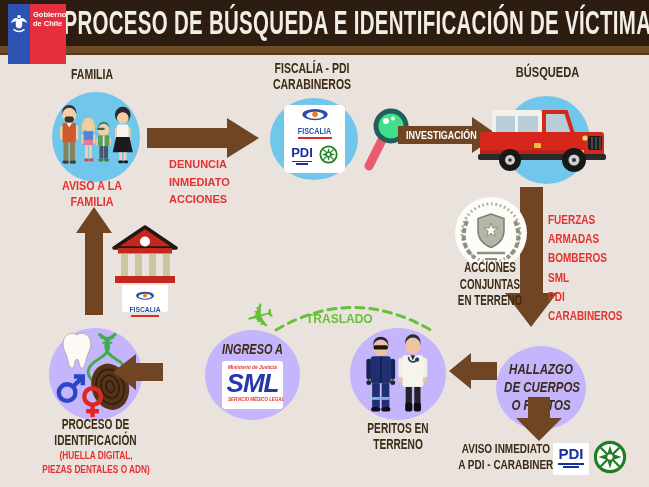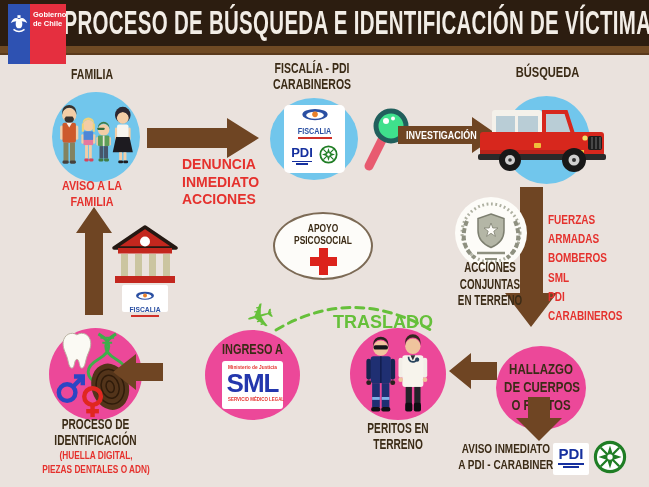--- a/index.html
+++ b/index.html
@@ -2,21 +2,21 @@
 <html><head>
 <meta charset="utf-8">
 <style>
   * { box-sizing: border-box; margin: 0; padding: 0; }
   body { background:#555; font-family:"Liberation Sans","DejaVu Sans",sans-serif; }
   #stage { position:relative; width:649px; height:487px; background:#eae2dd; overflow:hidden;
            font-family:"Liberation Sans","DejaVu Sans",sans-serif; }
   .abs { position:absolute; }
   .circle { border-radius:50%; }
   .blue { background:#71c6ec; }
-  .orange { background:#ec4899; }
+  .orange { background:#c4b5fd;font-style:italic; }
   
   .hd { color:#3b2b16; font-weight:bold; text-align:center; white-space:nowrap; }
   .hd span { display:block; }
   .sq  { transform:scaleX(.7);  transform-origin:center top; }
   .sq74{ transform:scaleX(.74); transform-origin:center top; }
   .sq8 { transform:scaleX(.8);  transform-origin:center top; }
   .sqr { transform:scaleX(.74); transform-origin:right top; text-align:right; }
   .sql { transform:scaleX(.8);  transform-origin:left top; text-align:left; }
   .red { color:#e5312d; font-weight:bold; }
   .green-text { color:#66c03a; font-weight:bold; }
@@ -127,21 +127,21 @@
 
   <div class="abs red sq8" style="left:38px; top:178px; width:108px; font-size:13.5px; line-height:15.5px; text-align:center;">
     <span style="display:block">AVISO A LA</span>
     <span style="display:block">FAMILIA</span>
   </div>
 
   <svg class="abs" style="left:147px; top:118px;" width="112" height="40">
     <polygon class="arrow" points="0,10 80,10 80,0 112,20 80,40 80,30 0,30"></polygon>
   </svg>
 
-  <div class="abs red" style="left:182px; top:156px; width:92px; font-size:14px; line-height:17.5px;">
+  <div class="abs red" style="left:169px; top:156px; width:92px; font-size:11px; line-height:17.5px;">
     <span style="display:block">DENUNCIA</span>
     <span style="display:block">INMEDIATO</span>
     <span style="display:block">ACCIONES</span>
   </div>
 
   <div class="abs hd sq" style="left:250px; top:60px; width:124px; font-size:15px; line-height:16px;">
     <span>FISCALÍA - PDI</span>
     <span>CARABINEROS</span>
   </div>
 
@@ -233,30 +233,20 @@
   </div>
 
   <div class="abs red sql" style="left:548px; top:211px; width:110px; font-size:12.5px; line-height:19.2px;">
     <span style="display:block">FUERZAS ARMADAS</span>
     <span style="display:block">BOMBEROS</span>
     <span style="display:block">SML</span>
     <span style="display:block">PDI</span>
     <span style="display:block">CARABINEROS</span>
   </div>
 
-  <div id="apoyo-oval" class="abs" style="left:273px; top:212px; width:100px; height:68px;">
-    <div class="hd sq8" style="position:absolute; left:0; right:0; top:8px; font-size:10.5px; line-height:12px;">
-      <span>APOYO</span>
-      <span>PSICOSOCIAL</span>
-    </div>
-    <div class="abs" style="left:35px; top:34px; width:27px; height:27px;">
-      <div class="cross-v"></div>
-        <div class="cross-h"></div>
-    </div>
-  </div>
 
   <svg class="abs" style="left:112px; top:224px;" width="66" height="62" viewBox="0 0 66 62">
     <polygon points="2,24 33,3 64,24" fill="#c3271e" stroke="#241812" stroke-width="3.5" stroke-linejoin="round"></polygon>
     <circle cx="33" cy="17.5" r="5" fill="#fff"></circle>
     <rect x="6" y="24" width="54" height="5.5" fill="#c3271e"></rect>
     <rect x="9" y="30" width="7" height="22" fill="#cbc5a0"></rect>
     <rect x="23" y="30" width="7" height="22" fill="#cbc5a0"></rect>
     <rect x="37" y="30" width="7" height="22" fill="#cbc5a0"></rect>
     <rect x="51" y="30" width="7" height="22" fill="#cbc5a0"></rect>
     <rect x="3" y="52" width="60" height="7" fill="#c3271e"></rect>
@@ -272,21 +262,21 @@
   </div>
 
   <svg class="abs" style="left:76px; top:207px;" width="36" height="108">
     <polygon class="arrow" points="18,0 36,26 27,26 27,108 9,108 9,26 0,26"></polygon>
   </svg>
 
   <svg class="abs" style="left:262px; top:288px;" width="182" height="48">
     <path d="M14,42 Q92,-4 172,44" stroke="#66c03a" stroke-width="3" stroke-dasharray="8,6" fill="none" stroke-linecap="round"></path>
   </svg>
   <span class="abs" style="left:246px; top:296px; font-size:34px; color:#66c03a; transform:scaleX(-1) rotate(15deg);">✈</span>
-  <div class="abs green-text" style="left:306px; top:312px; font-size:18px;margin-left:27px;">TRASLADO</div>
+  <div class="abs green-text" style="left:306px; top:312px; font-size:12px;">TRASLADO</div>
 
   <div class="abs circle orange" style="left:49px; top:328px; width:93px; height:92px;">
     <svg width="93" height="92" viewBox="0 0 94 94">
 
       <g transform="translate(12,5) scale(1.0)">
         <path d="M16,2 C10,-2 3,2 2,9 C1.2,15 4,19 6,25 C7.5,30 8,36 11,36 C14,36 13,27 16,27 C19,27 18,36 21,36 C24,36 24.5,30 26,25 C28,19 30.8,15 30,9 C29,2 22,-2 16,2 Z" fill="#fbfaf4" stroke="#b8b0a0" stroke-width="1"></path>
       </g>
 
       <g stroke="#3fae4a" fill="none">
         <path d="M50,6 C64,14 64,24 50,32 C36,40 36,50 50,58" stroke-width="3"></path>

